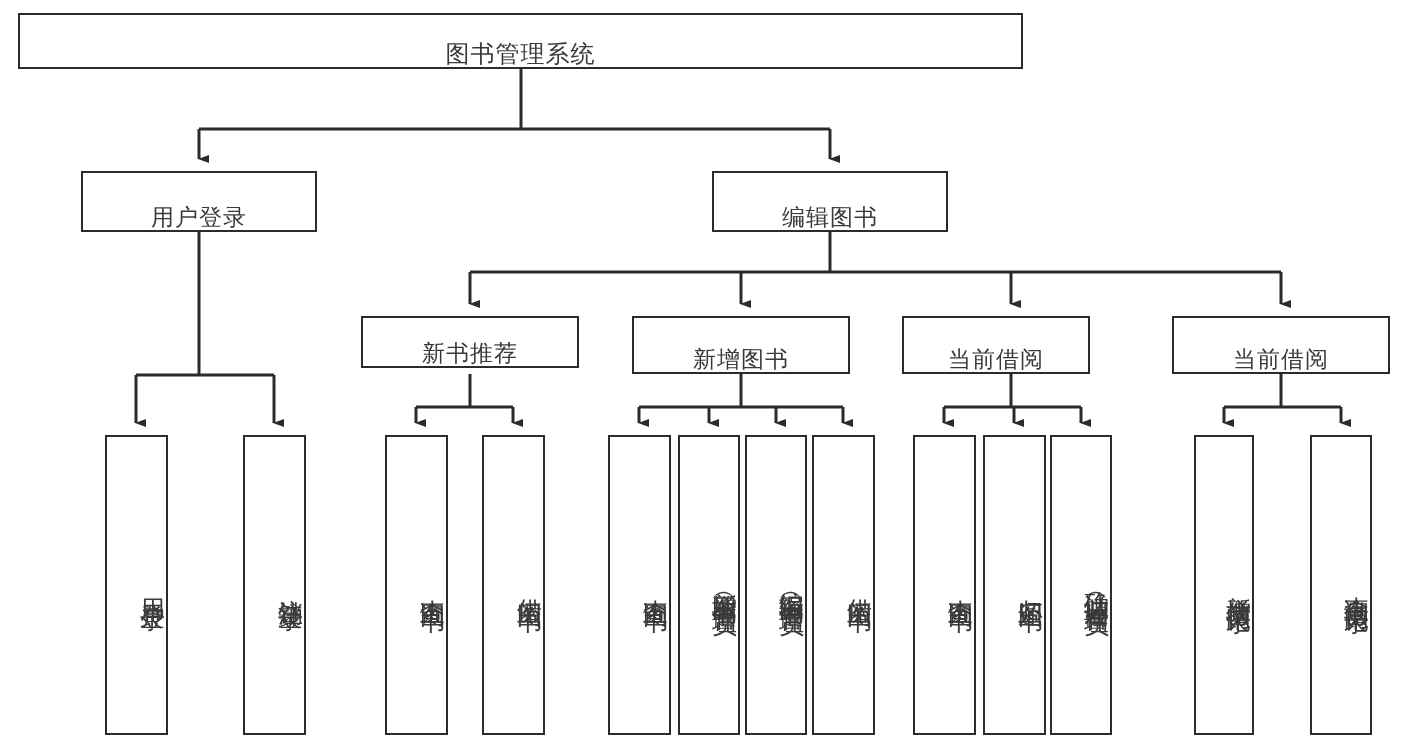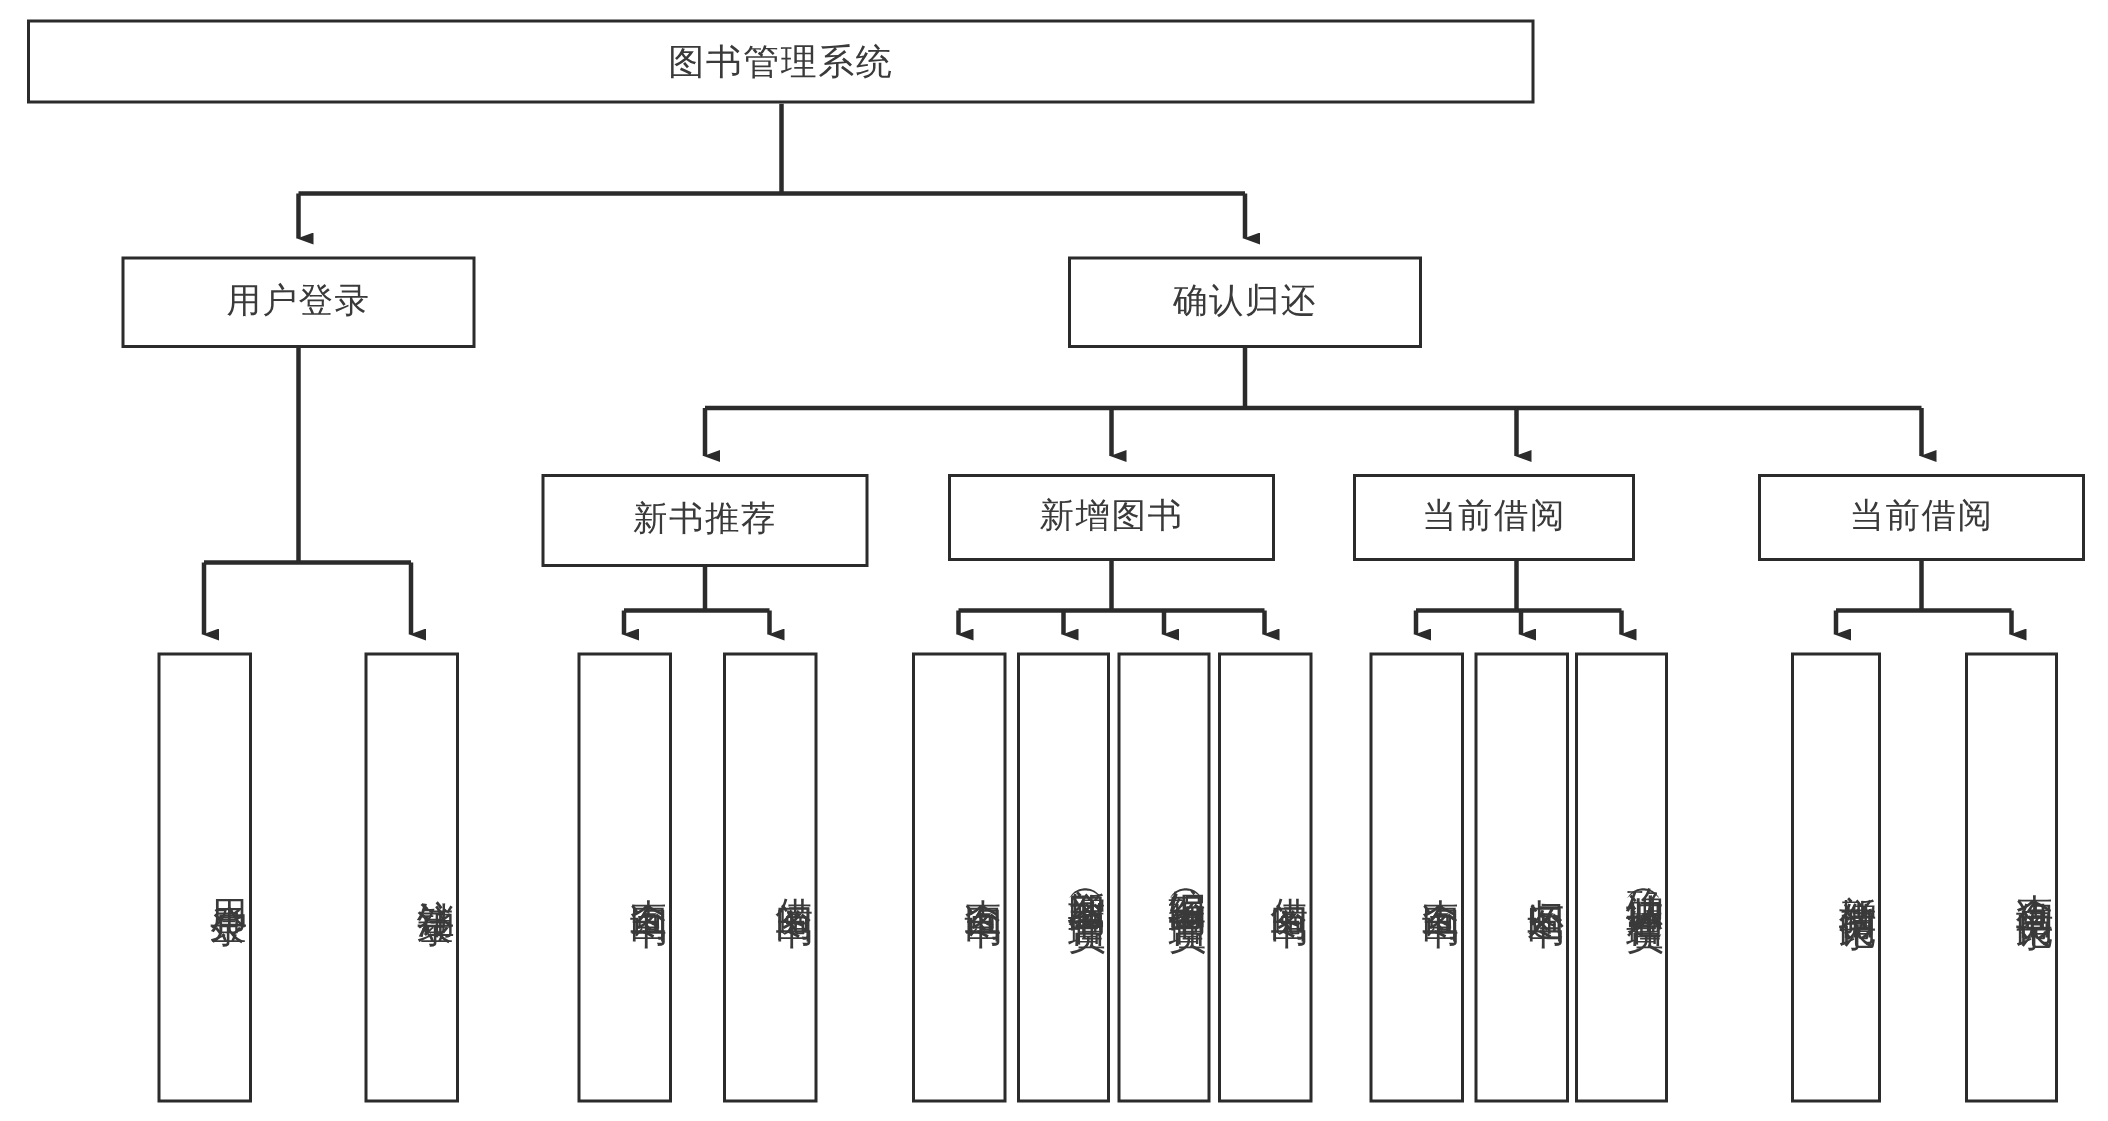--- a/index.html
+++ b/index.html
@@ -24,21 +24,21 @@
     top: 0;
     width: 1405px;
     height: 747px;
   }
   .node {
     position: absolute;
     box-sizing: border-box;
     border: 2px solid #2b2b2b;
     background: #ffffff;
     display: flex;
-    align-items: center;
+    align-items: flex-end;
     justify-content: center;
     color: #3a3a3a;
     text-align: center;
     z-index: 2;
   }
   .node.h {
     font-size: 23px;
     line-height: 1.1;
     letter-spacing: 1px;
   }
@@ -125,23 +125,23 @@
   </svg>
 
   <div id="nodes-layer">
       <div class="node h root" style="left: 18px; top: 13px; width: 1005px; height: 56px;">
         <span class="htxt">图书管理系统</span>
       </div>
       <div class="node h" style="left: 81px; top: 171px; width: 236px; height: 61px;">
         <span class="htxt">用户登录</span>
       </div>
       <div class="node h" style="left: 712px; top: 171px; width: 236px; height: 61px;">
-        <span class="htxt">确认归还</span>
+        <span class="htxt">编辑图书</span>
       </div>
-      <div class="node h" style="left: 361px; top: 316px; width: 218px; height: 62px;">
+      <div class="node h" style="left: 361px; top: 316px; width: 218px; height: 52px;">
         <span class="htxt">新书推荐</span>
       </div>
       <div class="node h" style="left: 632px; top: 316px; width: 218px; height: 58px;">
         <span class="htxt">新增图书</span>
       </div>
       <div class="node h" style="left: 902px; top: 316px; width: 188px; height: 58px;">
         <span class="htxt">当前借阅</span>
       </div>
       <div class="node h" style="left: 1172px; top: 316px; width: 218px; height: 58px;">
         <span class="htxt">当前借阅</span>

